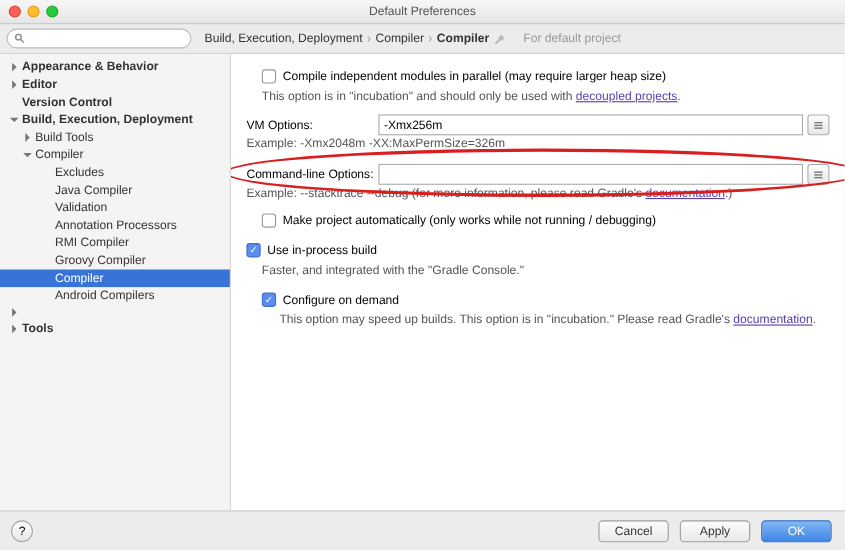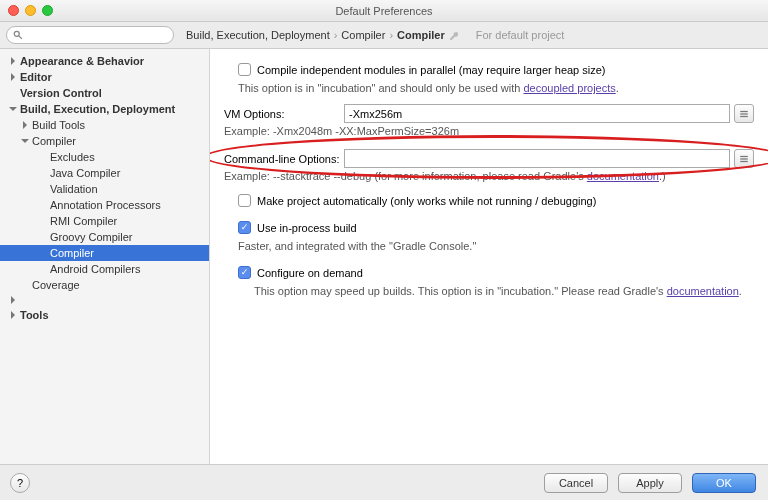--- a/index.html
+++ b/index.html
@@ -156,24 +156,20 @@
           <span>Groovy Compiler</span>
         </div>
         <div class="tree-item depth2 selected">
           <span class="tree-arrow"></span>
           <span>Compiler</span>
         </div>
         <div class="tree-item depth2">
           <span class="tree-arrow"></span>
           <span>Android Compilers</span>
         </div>
-        <div class="tree-item depth1">
-          <span class="tree-arrow"></span>
-          <span>Coverage</span>
-        </div>
         <div class="tree-item depth0 bold">
           <span class="tree-arrow">
             <svg viewBox="0 0 8 8">
               <path d="M2 0l4 4-4 4z" fill="#777"></path>
             </svg>
           </span>
         </div>
         <div class="tree-item depth0 bold">
           <span class="tree-arrow">
             <svg viewBox="0 0 8 8">
@@ -223,21 +219,21 @@
     <div class="example">
       <span>Example: --stacktrace --debug (for more information, please read Gradle's</span>
       <span class="link">documentation</span><span>.)</span>
     </div>
 
     <div class="row" style="margin-left:14px">
       <span class="ck"></span>
       <span>Make project automatically (only works while not running / debugging)</span>
     </div>
 
-    <div class="row" style="margin-left:14px; margin-top:14px">
+    <div class="row" style="margin-left:0; margin-top:14px">
       <span class="ck checked"></span>
       <span>Use in-process build</span>
     </div>
     <div class="hint" style="margin-left:14px">Faster, and integrated with the "Gradle Console."</div>
 
     <div class="row" style="margin-left:14px; margin-top:14px">
       <span class="ck checked"></span>
       <span>Configure on demand</span>
     </div>
     <div class="hint" style="margin-left:30px">

